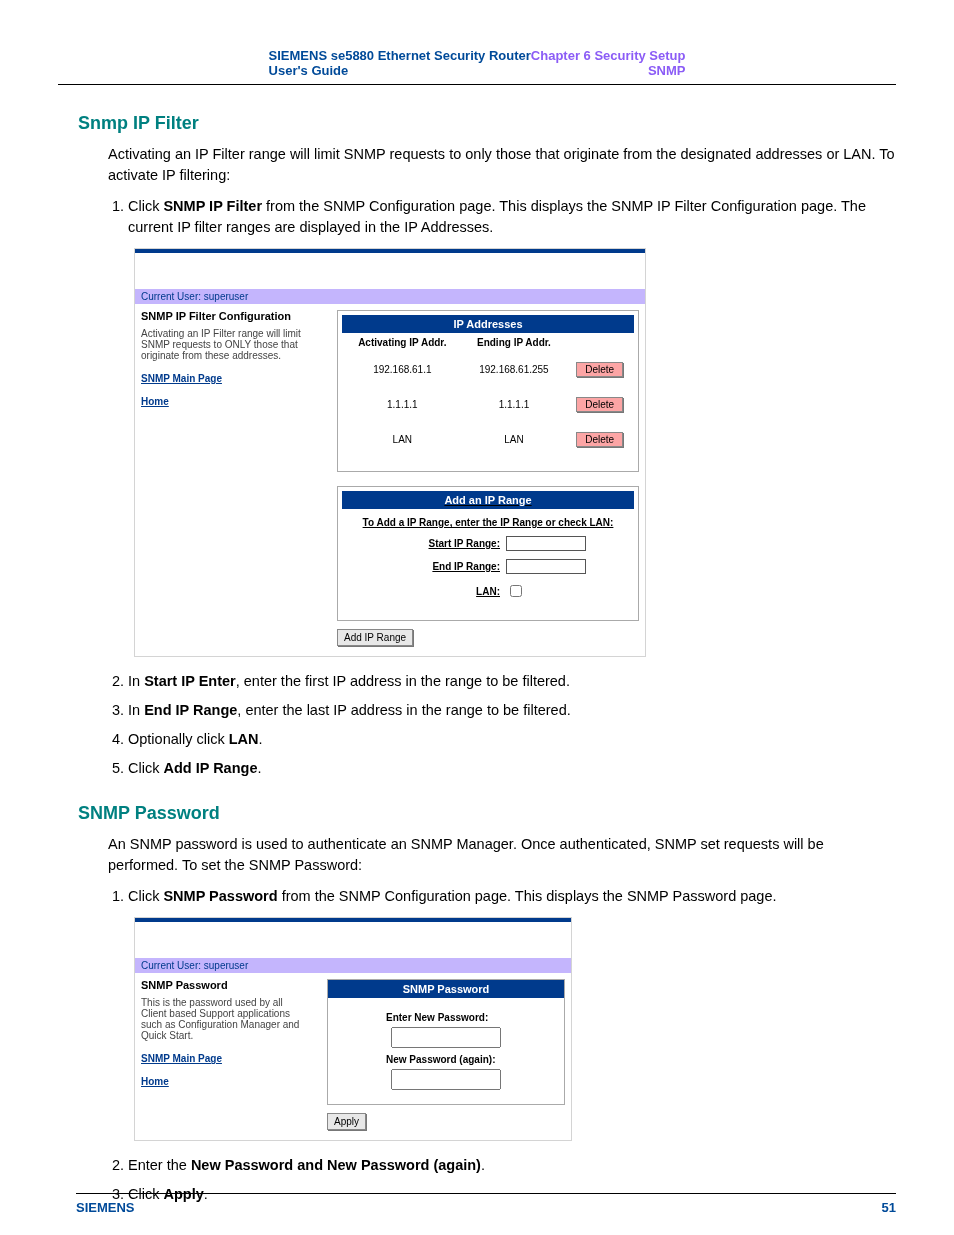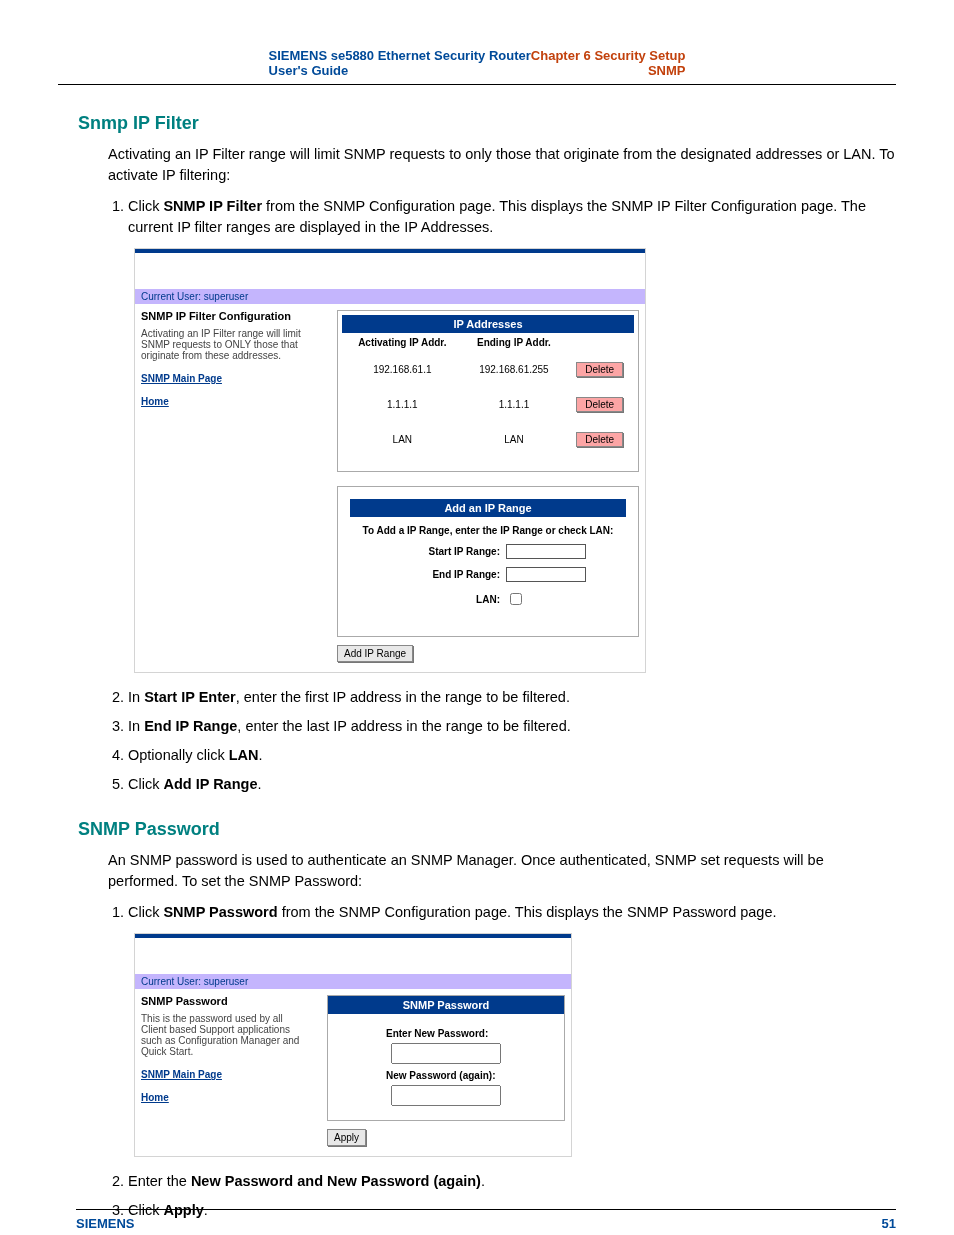--- a/index.html
+++ b/index.html
@@ -19,21 +19,21 @@
   .header {
     border-bottom: 1px solid #000;
     padding-bottom: 6px;
     margin-bottom: 28px;
     display: flex;
     justify-content: center;
     font-size: 13px;
     font-weight: bold;
   }
   .header .left { color: #004a99; }
-  .header .right { color: #c2410c; text-align: right; }
+  .header .right { color: #8b5cf6; text-align: right; }
   .h2 {
     color: #008080;
     font-size: 18px;
     font-weight: bold;
     margin: 24px 0 10px 20px;
   }
   .body-text {
     font-size: 14.5px;
     margin: 6px 0 10px 50px;
     line-height: 1.45;
@@ -120,21 +120,22 @@
   .delbtn {
     display: inline-block;
     font-size: 10px;
     background: #fca5a5;
     border: 1px solid #888;
     padding: 1px 8px;
     box-shadow: 1px 1px 0 #777;
   }
   .rangeframe {
     border: 1px solid #aaa;
-    padding: 12px;
+    padding: 4px;
+    text-decoration: underline;
   }
   .rangeframe .inner {
     padding: 8px;
     font-size: 10px;
     text-align: center;
   }
   .formrow {
     display: flex;
     align-items: center;
     justify-content: center;

